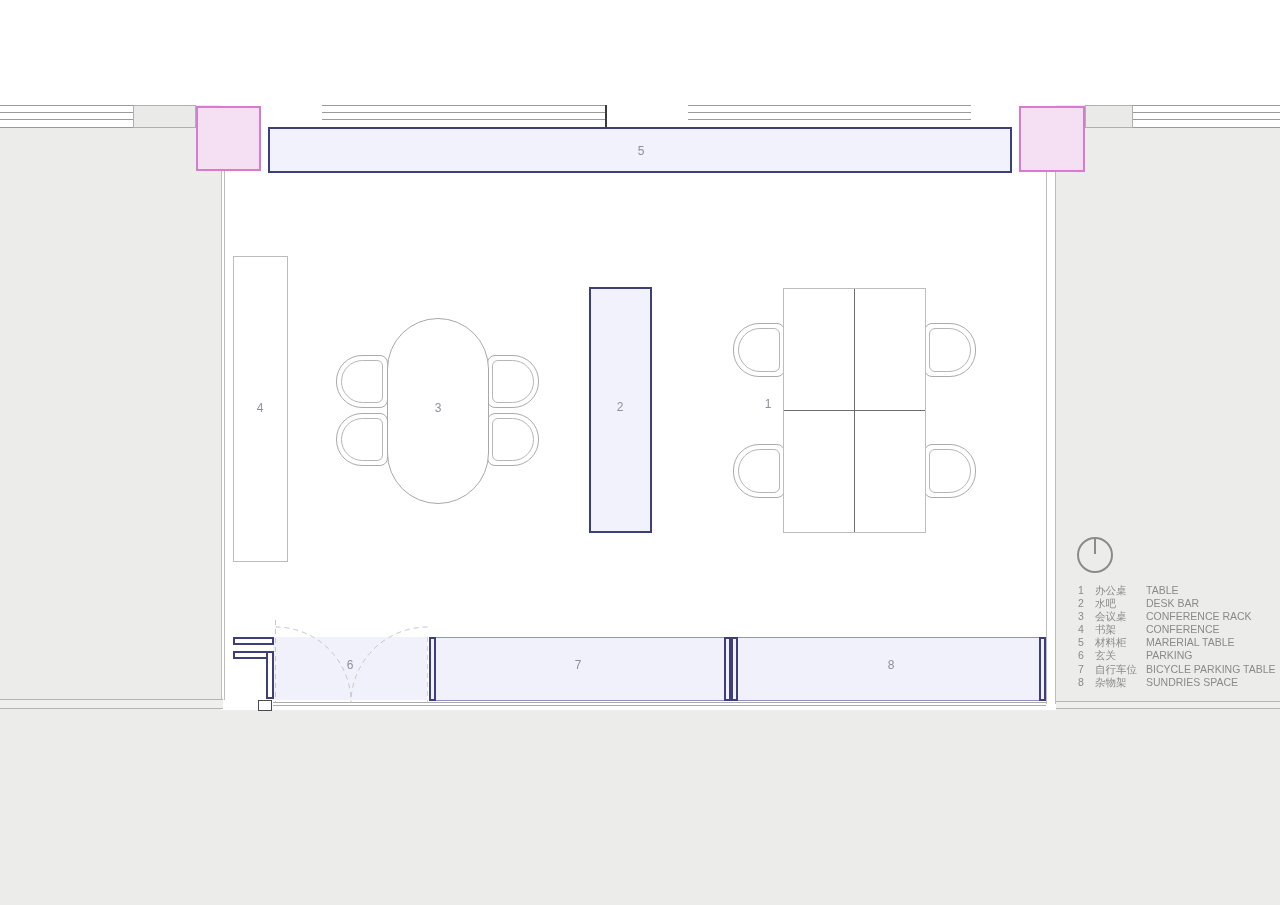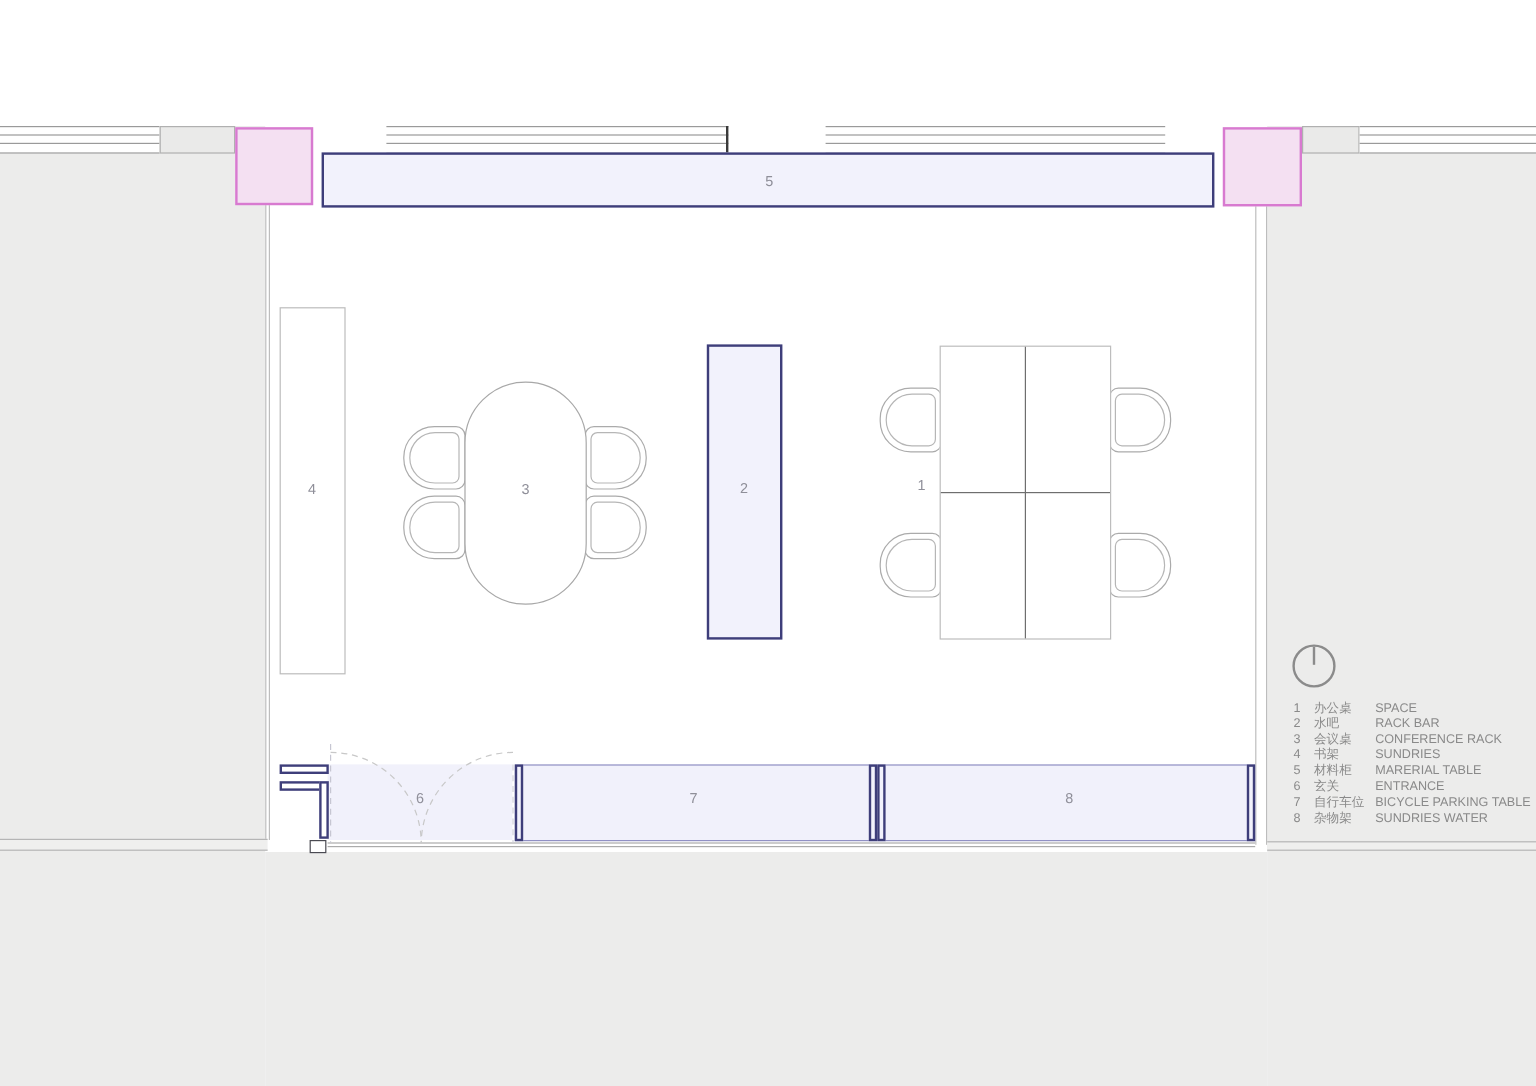--- a/index.html
+++ b/index.html
@@ -117,52 +117,52 @@
   <div class="num-label" style="left:350px;top:665px;">6</div>
   <div class="num-label" style="left:578px;top:665px;">7</div>
   <div class="num-label" style="left:891px;top:665px;">8</div>
 
   <div class="abs north" style="left:1077px;top:537px;width:36px;height:36px;"></div>
 
   <div class="legend">
     <div class="lrow">
       <span class="lnum">1</span>
       <span class="lcn">办公桌</span>
-      <span class="len">SPACE</span>
+      <span class="len">TABLE</span>
     </div>
     <div class="lrow">
       <span class="lnum">2</span>
       <span class="lcn">水吧</span>
-      <span class="len">RACK BAR</span>
+      <span class="len">DESK BAR</span>
     </div>
     <div class="lrow">
       <span class="lnum">3</span>
       <span class="lcn">会议桌</span>
       <span class="len">CONFERENCE RACK</span>
     </div>
     <div class="lrow">
       <span class="lnum">4</span>
       <span class="lcn">书架</span>
-      <span class="len">SUNDRIES</span>
+      <span class="len">CONFERENCE</span>
     </div>
     <div class="lrow">
       <span class="lnum">5</span>
       <span class="lcn">材料柜</span>
       <span class="len">MARERIAL TABLE</span>
     </div>
     <div class="lrow">
       <span class="lnum">6</span>
       <span class="lcn">玄关</span>
-      <span class="len">ENTRANCE</span>
+      <span class="len">PARKING</span>
     </div>
     <div class="lrow">
       <span class="lnum">7</span>
       <span class="lcn">自行车位</span>
       <span class="len">BICYCLE PARKING TABLE</span>
     </div>
     <div class="lrow">
       <span class="lnum">8</span>
       <span class="lcn">杂物架</span>
-      <span class="len">SUNDRIES WATER</span>
+      <span class="len">SUNDRIES SPACE</span>
     </div>
   </div>
 
 </div>
 
 </body></html>

